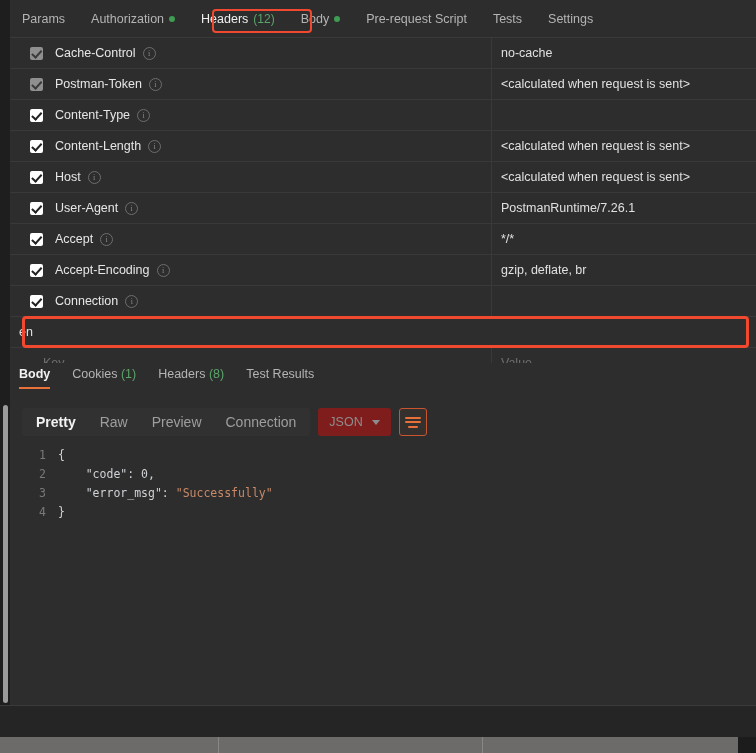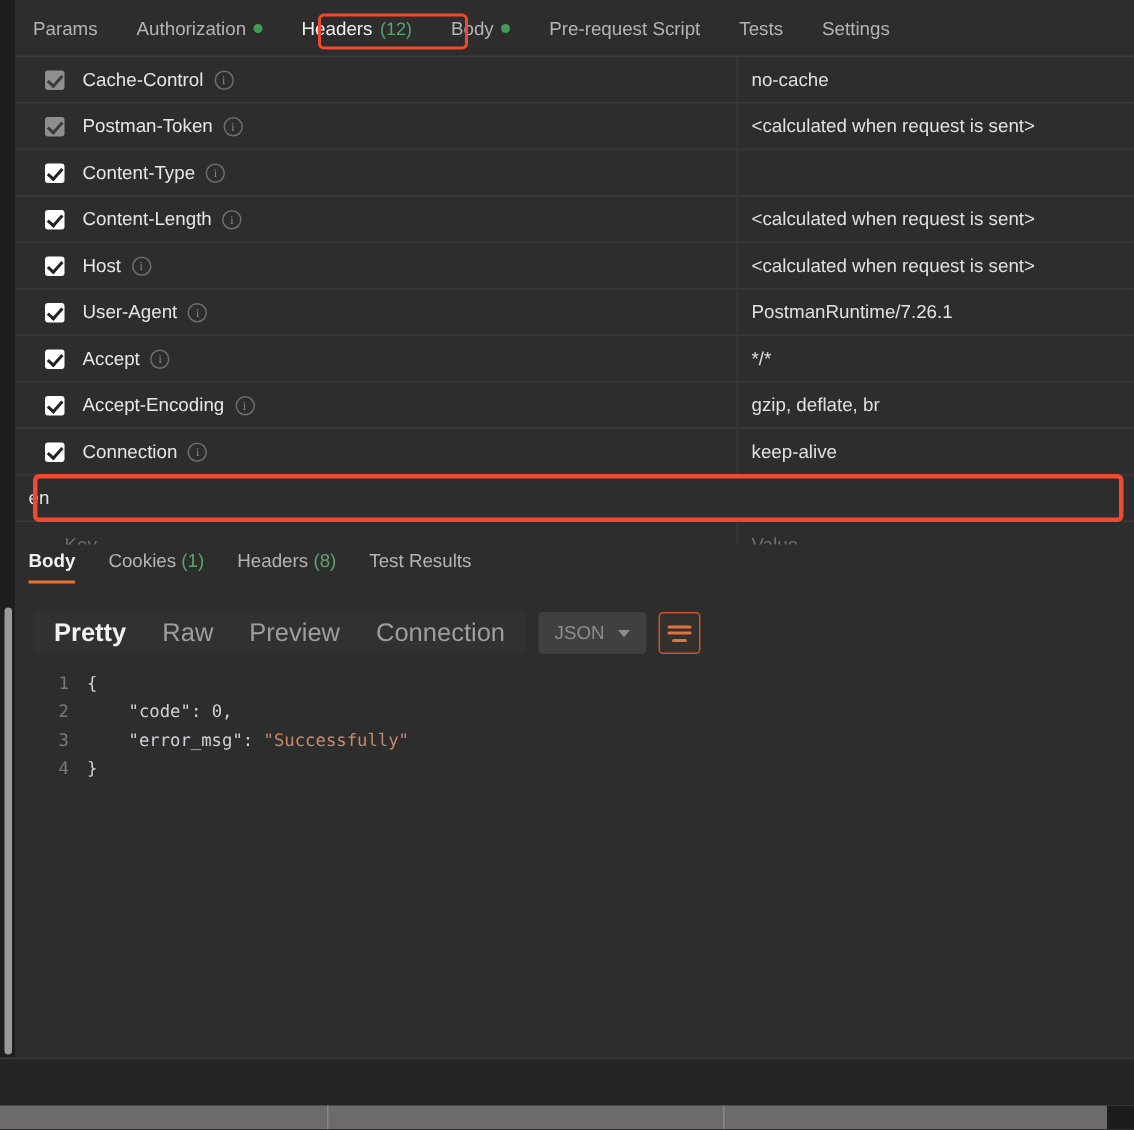--- a/index.html
+++ b/index.html
@@ -198,35 +198,35 @@
   }
   .seg {
     display: flex;
     align-items: center;
     background: #313131;
     border-radius: 3px;
     height: 28px;
     padding: 0 2px;
   }
   .seg span {
-    font-size: 17px;
+    font-size: 14px;
     color: #9e9e9e;
     padding: 0 12px;
     line-height: 28px;
     cursor: pointer;
   }
   .seg span.on {
     color: #f2f2f2;
     font-weight: bold;
   }
   .sel {
     display: flex;
     align-items: center;
     gap: 9px;
-    background: #404040;
+    background: #7f1d1d;
     border-radius: 3px;
     height: 28px;
     padding: 0 11px;
     cursor: pointer;
   }
   .sel .seltxt { font-size: 12.5px; color: #8d8d8d; }
   .caret {
     width: 0; height: 0;
     border-left: 4px solid transparent;
     border-right: 4px solid transparent;
@@ -427,23 +427,20 @@
         </div>
         <div class="cellval">
           <span class="hval">gzip, deflate, br</span>
         </div>
       </div>
       <div class="hrow">
         <div class="cellkey">
           <span class="cbox"></span>
           <span class="hkey">Connection</span>
           <span class="info">i</span>
-        </div>
-        <div class="cellval">
-          <span class="hval">keep-alive</span>
         </div>
       </div>
       <div class="hrow">
         <div class="cellval">
           <span class="hval">en</span>
         </div>
       </div>
       <div class="hrow placeholder">
         <div class="cellkey">
           <span class="hkey" style="margin-left:13px">Key</span>

